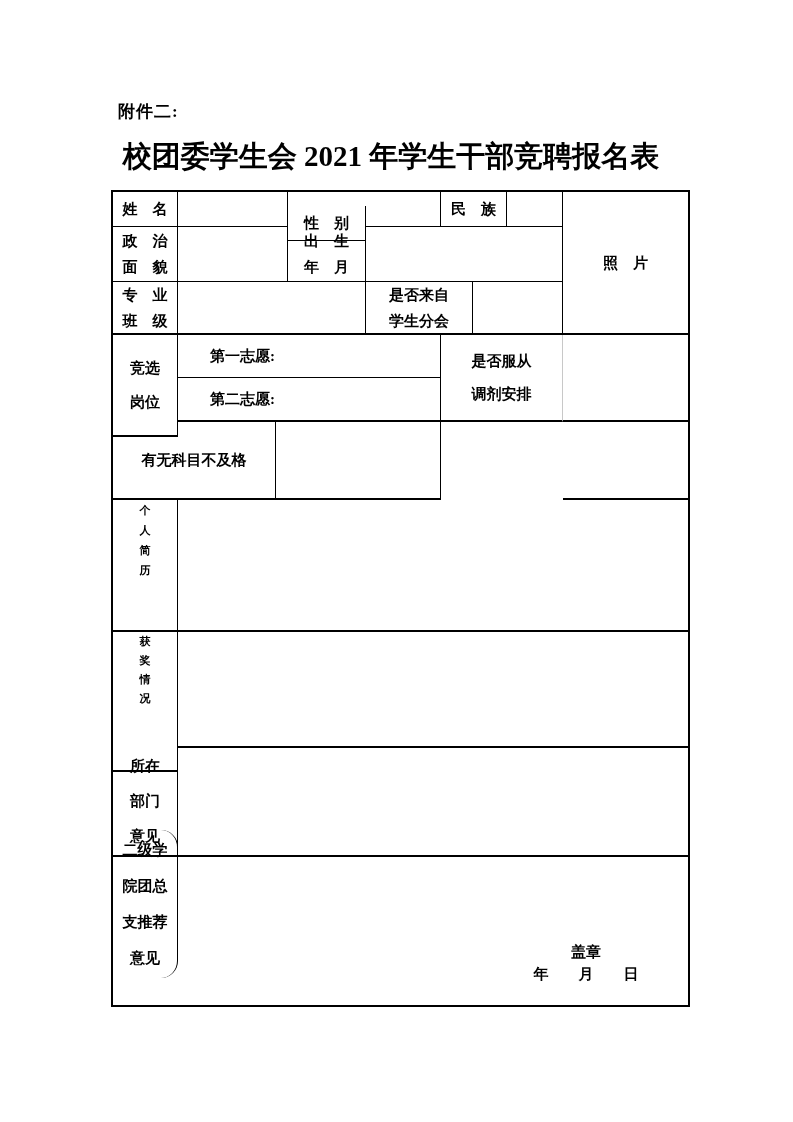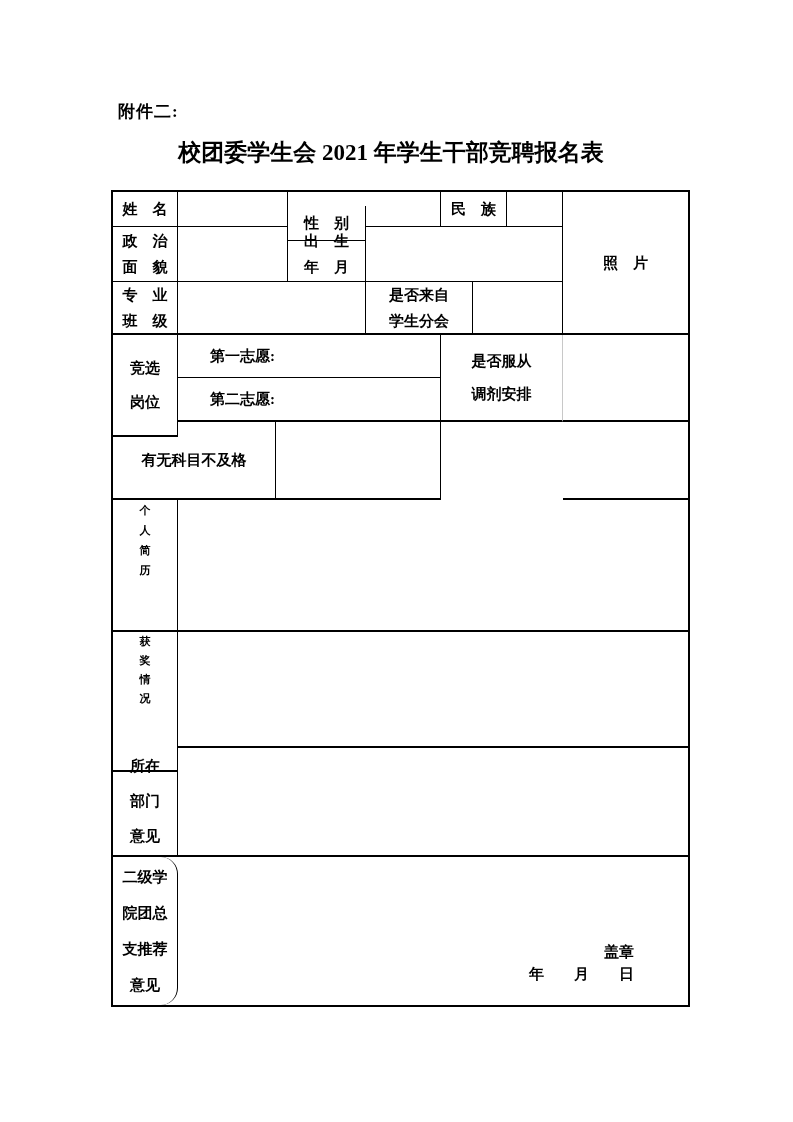--- a/index.html
+++ b/index.html
@@ -10,21 +10,21 @@
     font-family:"Liberation Serif", serif;
     color:#000;
     overflow:hidden;
   }
   .attachment{
     position:absolute;left:118px;top:100px;
     font-size:17px;font-weight:bold;letter-spacing:1px;
   }
   .title{
     position:absolute;left:0;top:137px;width:782px;
-    text-align:center;font-size:23px;font-weight:bold;
+    text-align:center;font-size:29px;font-weight:bold;
   }
   .form-table{
     position:absolute;left:111px;top:190px;
     width:579px;height:817px;
     border:2px solid #000;
     box-sizing:border-box;
   }
   .cell{
     position:absolute;box-sizing:border-box;
     border-right:1px solid #000;border-bottom:1px solid #000;
@@ -46,22 +46,22 @@
     font-size:11px;font-weight:bold;
   }
   .vlabel > span{display:block;width:17px;line-height:20px;text-align:center;word-break:break-all;}
   .vlabel.tight > span{line-height:19px;}
   .choice{
     display:flex;align-items:center;
     padding-left:32px;font-size:15px;font-weight:bold;
   }
   .gray-r{border-right:1px solid #c8c8c8;}
   .seal-block{
-    position:absolute;left:316px;top:84px;width:140px;
-    text-align:right;font-size:15px;font-weight:bold;line-height:22px;
+    position:absolute;left:338px;top:84px;width:140px;
+    text-align:center;font-size:15px;font-weight:bold;line-height:22px;
     white-space:pre-line;
     font-family:Liberation Serif, serif;
   }
 </style>
 </head>
 <body>
 
 <div class="page">
 
   <div class="attachment">附件二:</div>
@@ -115,21 +115,21 @@
     <div class="cell vlabel tight bb2" style="left:0;top:440px;width:65px;height:140px;">
         <span>获奖情况</span>
       </div>
     <div class="cell bb2 no-r" style="left:65px;top:440px;width:510px;height:116px;"></div>
 
     <div class="cell lbl lh35 bb2" style="left:0;top:556px;width:65px;height:109px;">所在
 部门
 意见</div>
     <div class="cell bb2 no-r" style="left:65px;top:556px;width:510px;height:109px;"></div>
 
-    <div class="cell lbl lh36 no-b" style="left:0;top:665px;width:65px;height:148px;border-radius:17px;">二级学
+    <div class="cell lbl lh36 no-b" style="left:0;top:638px;width:65px;height:148px;border-radius:17px;">二级学
 院团总
 支推荐
 意见</div>
     <div class="cell no-b no-r" style="left:65px;top:665px;width:510px;height:148px;">
       <div class="seal-block">盖章
 年　　月　　日</div>
     </div>
 
   </div>
 </div>

